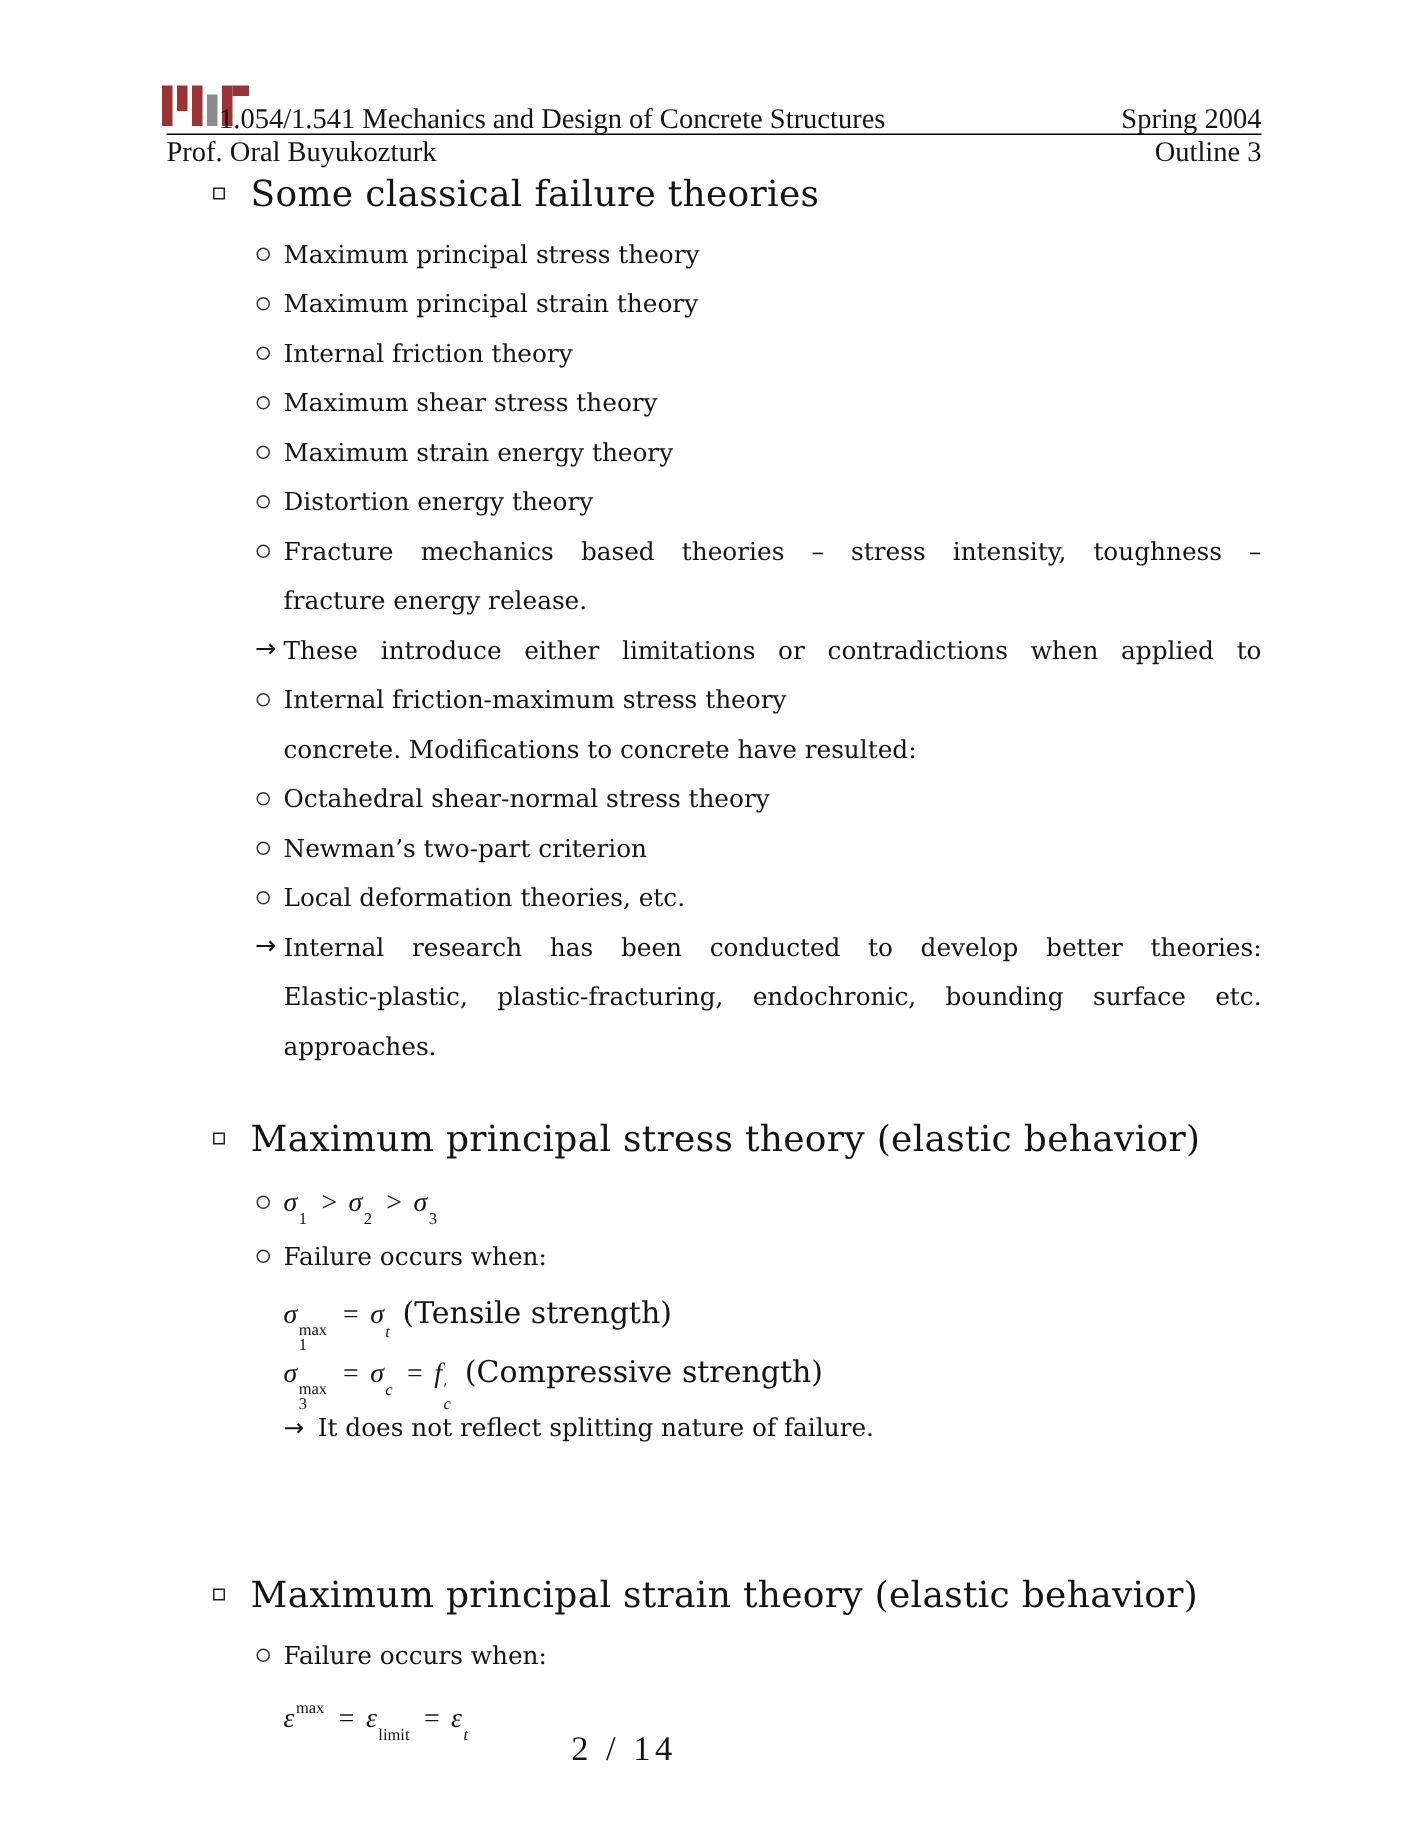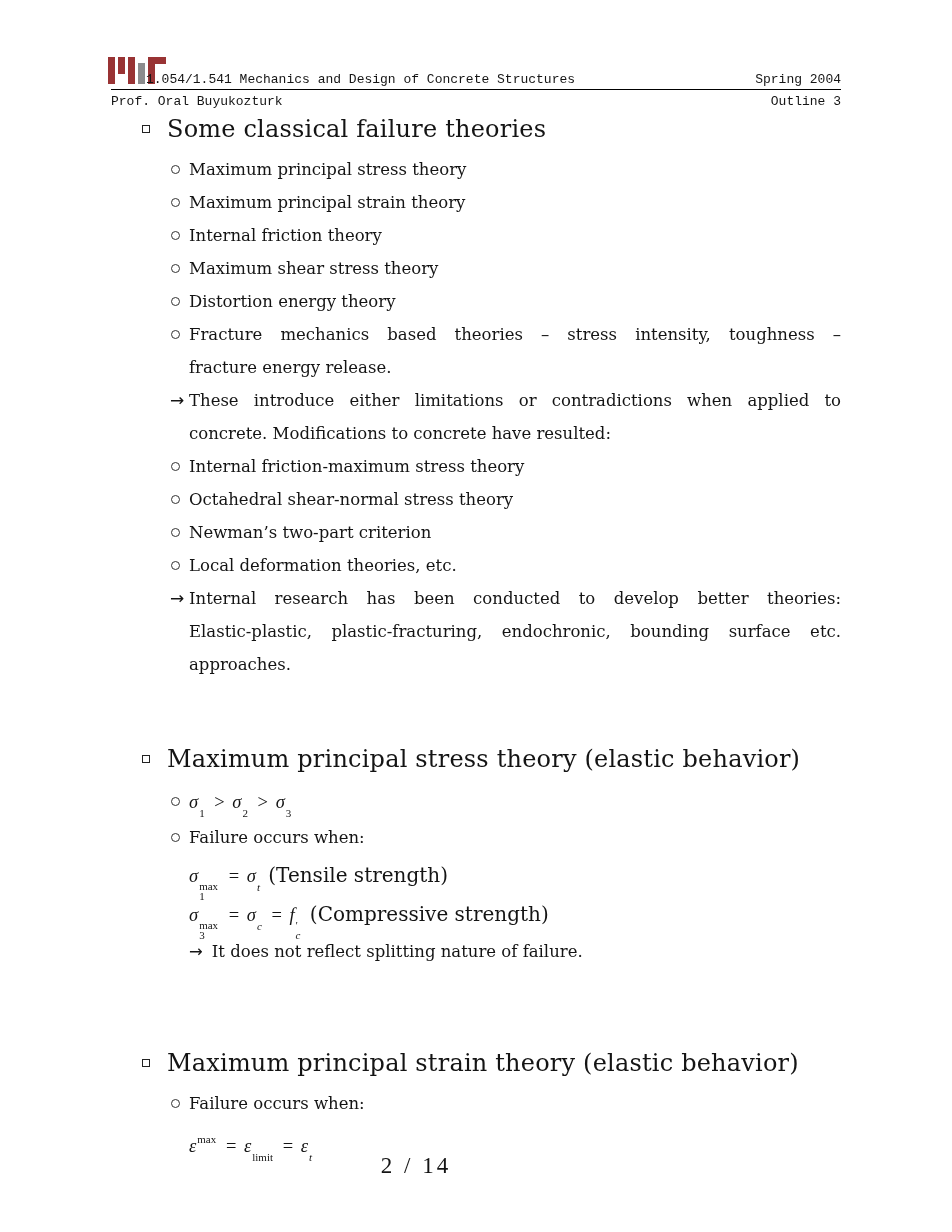--- a/index.html
+++ b/index.html
@@ -11,21 +11,21 @@
   
   .logo { position:absolute; left:108px; top:57px; width:60px; height:27px; }
   .logo .bar { position:absolute; width:7px; background:var(--mit-red,#993334); }
   .logo .b1 { left:0;   top:0;  height:27px; }
   .logo .b2 { left:10px; top:0; height:17px; }
   .logo .b3 { left:20px; top:0; height:27px; }
   .logo .b4 { left:30px; top:6px; height:21px; background:var(--mit-gray,#8c8c8e); }
   .logo .b5 { left:40px; top:0; height:27px; }
   .logo .b6 { left:47px; top:0; width:11px; height:7px; }
   .rule { position:absolute; left:111px; top:89px; width:730px; border-top:1.6px solid #000; }
-  .hdr { position:absolute; font-family:Liberation Mono, monospace; font-size:13px; line-height:17px; white-space:nowrap; }
+  .hdr { position:absolute; font-family:Liberation Serif, serif; font-size:19px; line-height:17px; white-space:nowrap; }
   .course   { left:146px; top:71px; }
   .semester { right:111px; top:71px; }
   .prof     { left:111px; top:93px; }
   .outline  { right:111px; top:93px; }
 
   
   .section { position:absolute; left:141px; width:700px; }
   #sectionA { top:114px; }
   #sectionB { top:744px; }
   #sectionC { top:1000px; }
@@ -99,39 +99,43 @@
       <div class="row">
         <span class="bullet-circle"></span>
         <span class="txt">Internal friction theory</span>
       </div>
       <div class="row">
         <span class="bullet-circle"></span>
         <span class="txt">Maximum shear stress theory</span>
       </div>
       <div class="row">
         <span class="bullet-circle"></span>
+        <span class="txt">Maximum strain energy theory</span>
+      </div>
+      <div class="row">
+        <span class="bullet-circle"></span>
         <span class="txt">Distortion energy theory</span>
       </div>
       <div class="row">
         <span class="bullet-circle"></span>
         <span class="txt just">Fracture mechanics based theories – stress intensity, toughness –</span>
       </div>
       <div class="row">
         <span class="txt">fracture energy release.</span>
       </div>
       <div class="row">
         <span class="bullet-arrow">→</span>
         <span class="txt just">These introduce either limitations or contradictions when applied to</span>
       </div>
       <div class="row">
+        <span class="bullet-circle"></span>
+        <span class="txt">Internal friction-maximum stress theory</span>
+      </div>
+      <div class="row">
         <span class="txt">concrete. Modifications to concrete have resulted:</span>
-      </div>
-      <div class="row">
-        <span class="bullet-circle"></span>
-        <span class="txt">Internal friction-maximum stress theory</span>
       </div>
       <div class="row">
         <span class="bullet-circle"></span>
         <span class="txt">Octahedral shear-normal stress theory</span>
       </div>
       <div class="row">
         <span class="bullet-circle"></span>
         <span class="txt">Newman’s two-part criterion</span>
       </div>
       <div class="row">

